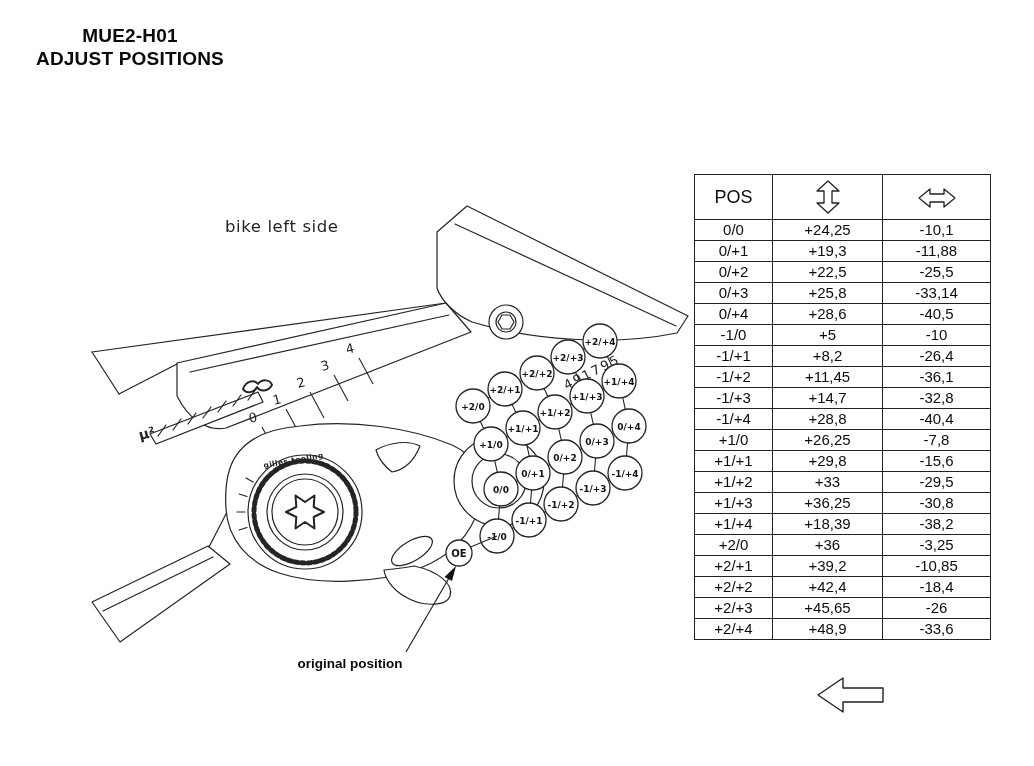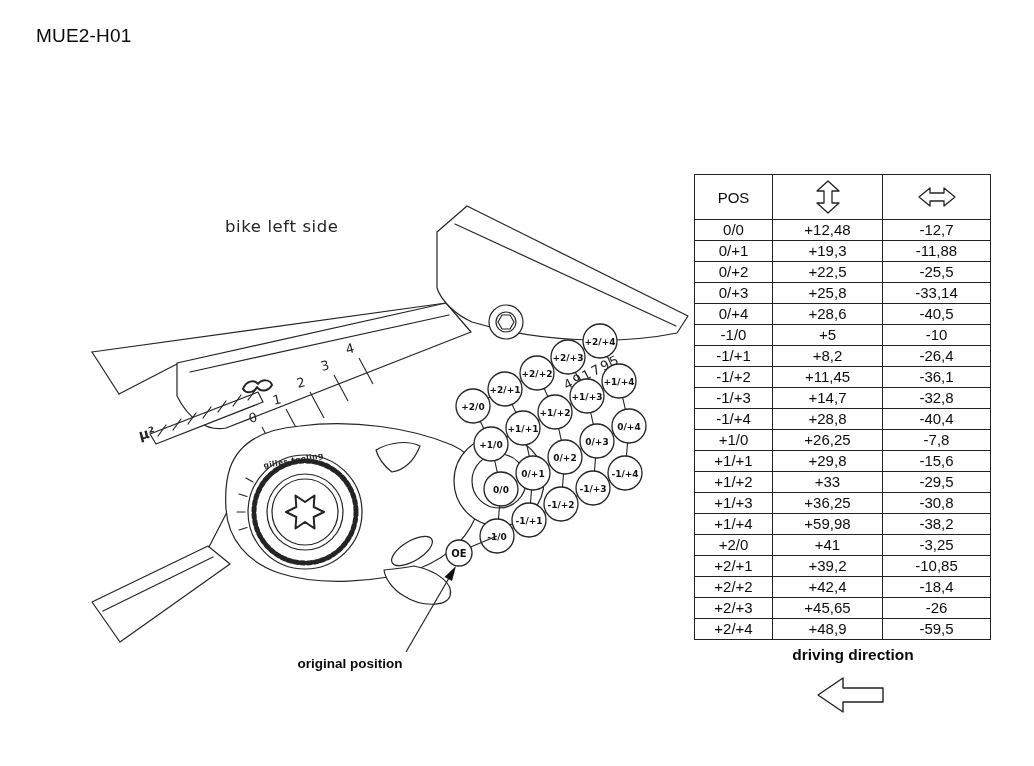--- a/index.html
+++ b/index.html
@@ -2,36 +2,36 @@
 <html><head>
 <meta charset="utf-8">
 <style>
   html,body { margin:0; padding:0; background:#ffffff; }
   .page {
     position:relative; width:1034px; height:766px; background:#ffffff;
     font-family:"Liberation Sans", sans-serif; color:#111; overflow:hidden;
   }
   .title-block {
     position:absolute; left:36px; top:24px; text-align:center;
-    font-weight:normal; font-size:19px; line-height:23px; letter-spacing:0.2px;
+    font-weight:bold; font-size:19px; line-height:23px; letter-spacing:0.2px;
     color:#0a0a0a;
   }
   .drawing { position:absolute; left:0; top:0; }
 
   
   .pos-table {
     position:absolute; left:694px; top:174px; width:296px;
     border-collapse:collapse; table-layout:fixed; background:#fff;
   }
   .pos-table th, .pos-table td {
     border:1px solid #222; text-align:center; padding:0;
     font-family:"Liberation Sans", sans-serif; font-weight:normal;
     font-size:15px; color:#0c0c0c;
   }
-  .pos-table th { height:44px; font-size:15px; }
+  .pos-table th { height:44px; font-size:18px; }
   .pos-table td { height:20px; line-height:20px; }
   .hdr-icon { vertical-align:middle; }
 
   .driving-label {
     position:absolute; left:733px; top:646px; width:240px; text-align:center;
     font-weight:bold; font-size:15.5px; color:#0a0a0a;
   }
   .driving-arrow { position:absolute; left:816px; top:676px; }
 
   
@@ -50,20 +50,21 @@
   }
   .oe-label { font-size:10px; font-weight:bold; text-anchor:middle; }
 </style>
 </head>
 <body>
 
 <div class="page">
 
   <div class="title-block">
     <div>MUE2-H01</div>
+    <div>ADJUST POSITIONS</div>
   </div>
 
   <svg class="drawing" width="700" height="766" viewBox="0 0 700 766">
 
     <g stroke="#242424" stroke-width="1.2" fill="none" stroke-linejoin="round" stroke-linecap="round">
       <path d="M92,352 L446,303"></path>
       <path d="M92,352 L119,394"></path>
       <path d="M119,394 L177,364"></path>
       <path d="M92,602 L208,546 L230,564 L120,642 Z"></path>
       <path d="M103,611 L213,557"></path>
@@ -218,22 +219,22 @@
         <th>
           <svg class="hdr-icon" width="38" height="20" viewBox="0 0 38 20">
             <polygon points="1,10 12,1 12,6 26,6 26,1 37,10 26,19 26,14 12,14 12,19" fill="none" stroke="#222" stroke-width="1.3" stroke-linejoin="round"></polygon>
           </svg>
         </th>
       </tr>
     </thead>
     <tbody>
         <tr>
           <td>0/0</td>
-          <td>+12,48</td>
-          <td>-12,7</td>
+          <td>+24,25</td>
+          <td>-10,1</td>
         </tr>
         <tr>
           <td>0/+1</td>
           <td>+19,3</td>
           <td>-11,88</td>
         </tr>
         <tr>
           <td>0/+2</td>
           <td>+22,5</td>
           <td>-25,5</td>
@@ -288,49 +289,48 @@
           <td>+33</td>
           <td>-29,5</td>
         </tr>
         <tr>
           <td>+1/+3</td>
           <td>+36,25</td>
           <td>-30,8</td>
         </tr>
         <tr>
           <td>+1/+4</td>
-          <td>+59,98</td>
+          <td>+18,39</td>
           <td>-38,2</td>
         </tr>
         <tr>
           <td>+2/0</td>
-          <td>+41</td>
+          <td>+36</td>
           <td>-3,25</td>
         </tr>
         <tr>
           <td>+2/+1</td>
           <td>+39,2</td>
           <td>-10,85</td>
         </tr>
         <tr>
           <td>+2/+2</td>
           <td>+42,4</td>
           <td>-18,4</td>
         </tr>
         <tr>
           <td>+2/+3</td>
           <td>+45,65</td>
           <td>-26</td>
         </tr>
         <tr>
           <td>+2/+4</td>
           <td>+48,9</td>
-          <td>-59,5</td>
+          <td>-33,6</td>
         </tr>
       </tbody>
   </table>
 
-  <div class="driving-label">driving direction</div>
   <svg class="driving-arrow" width="70" height="40" viewBox="0 0 70 40">
     <polygon points="2,19 27,2 27,12 67,12 67,26 27,26 27,36" fill="#ffffff" stroke="#222" stroke-width="1.4" stroke-linejoin="round"></polygon>
   </svg>
 
 </div>
 
 </body></html>

